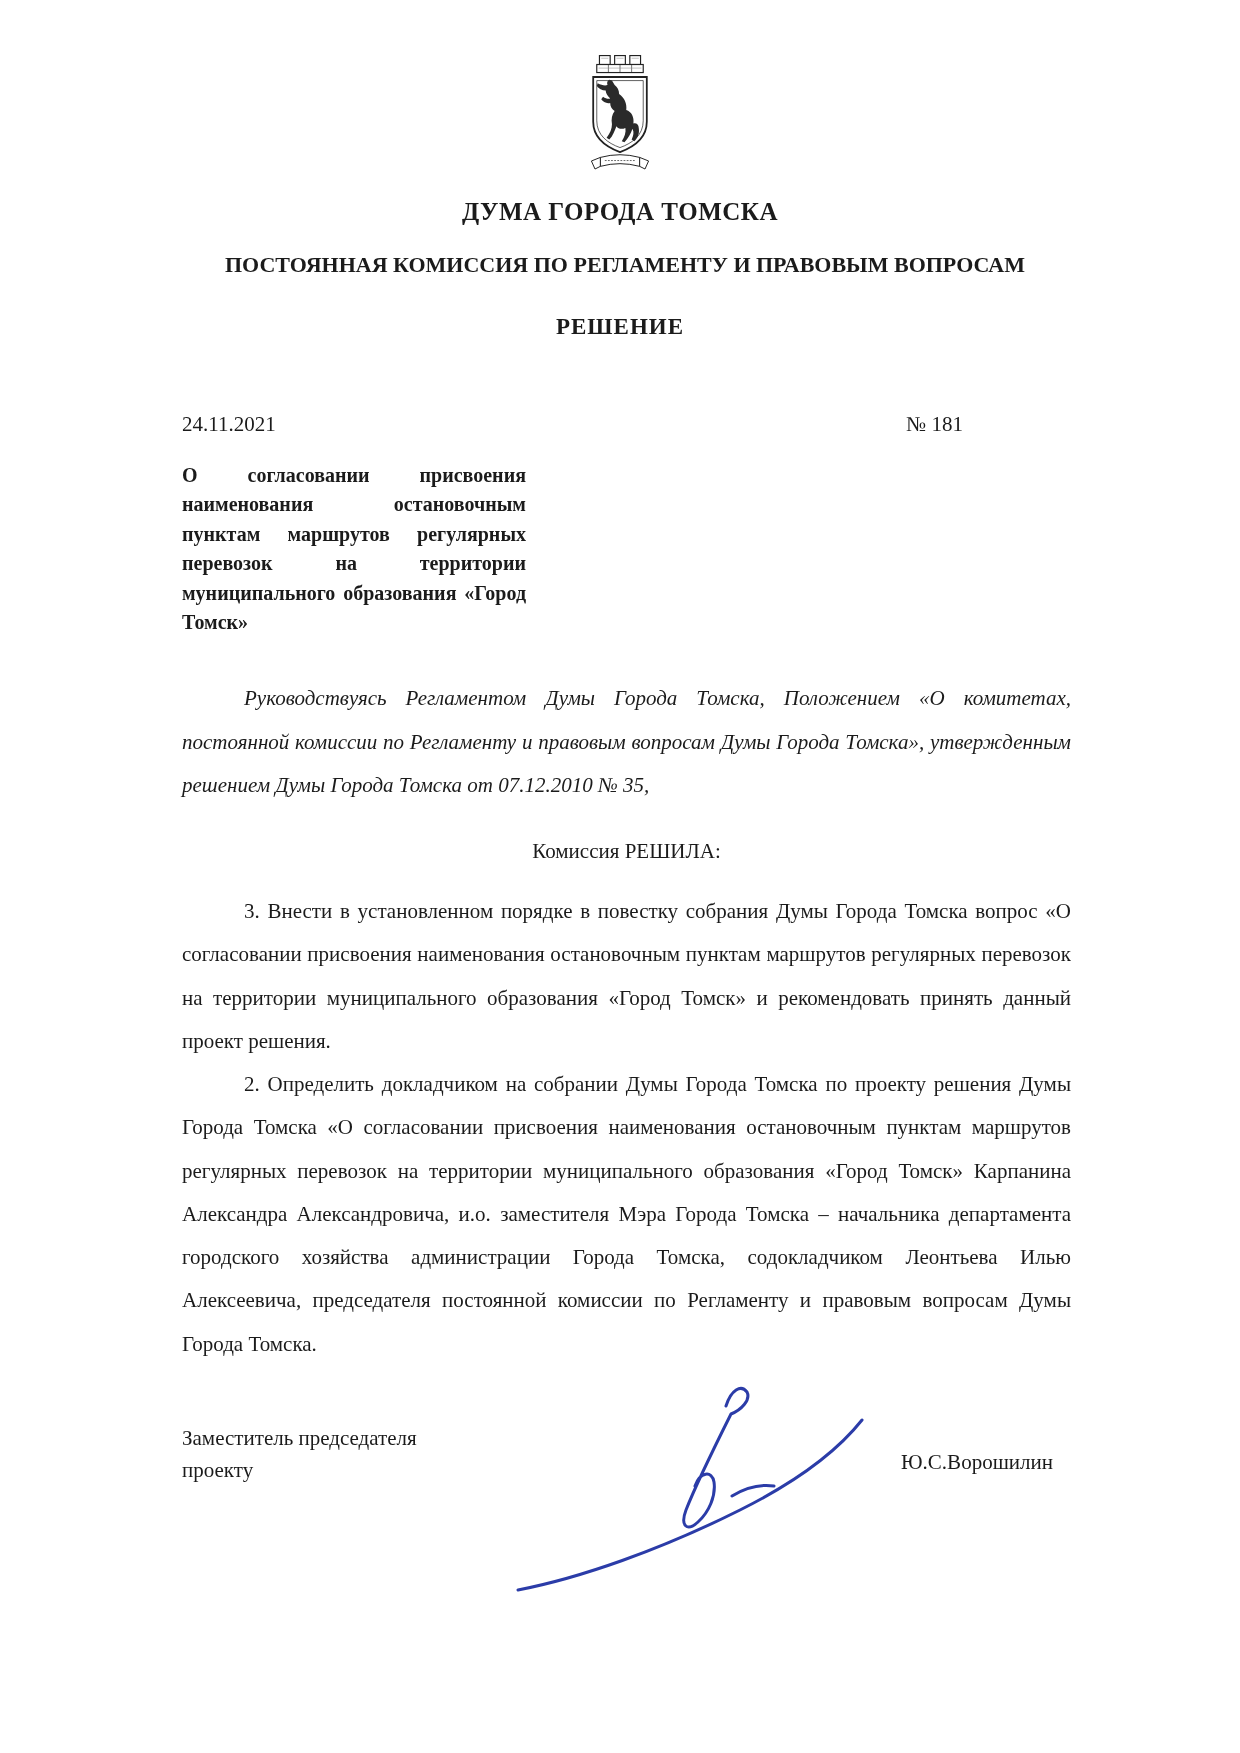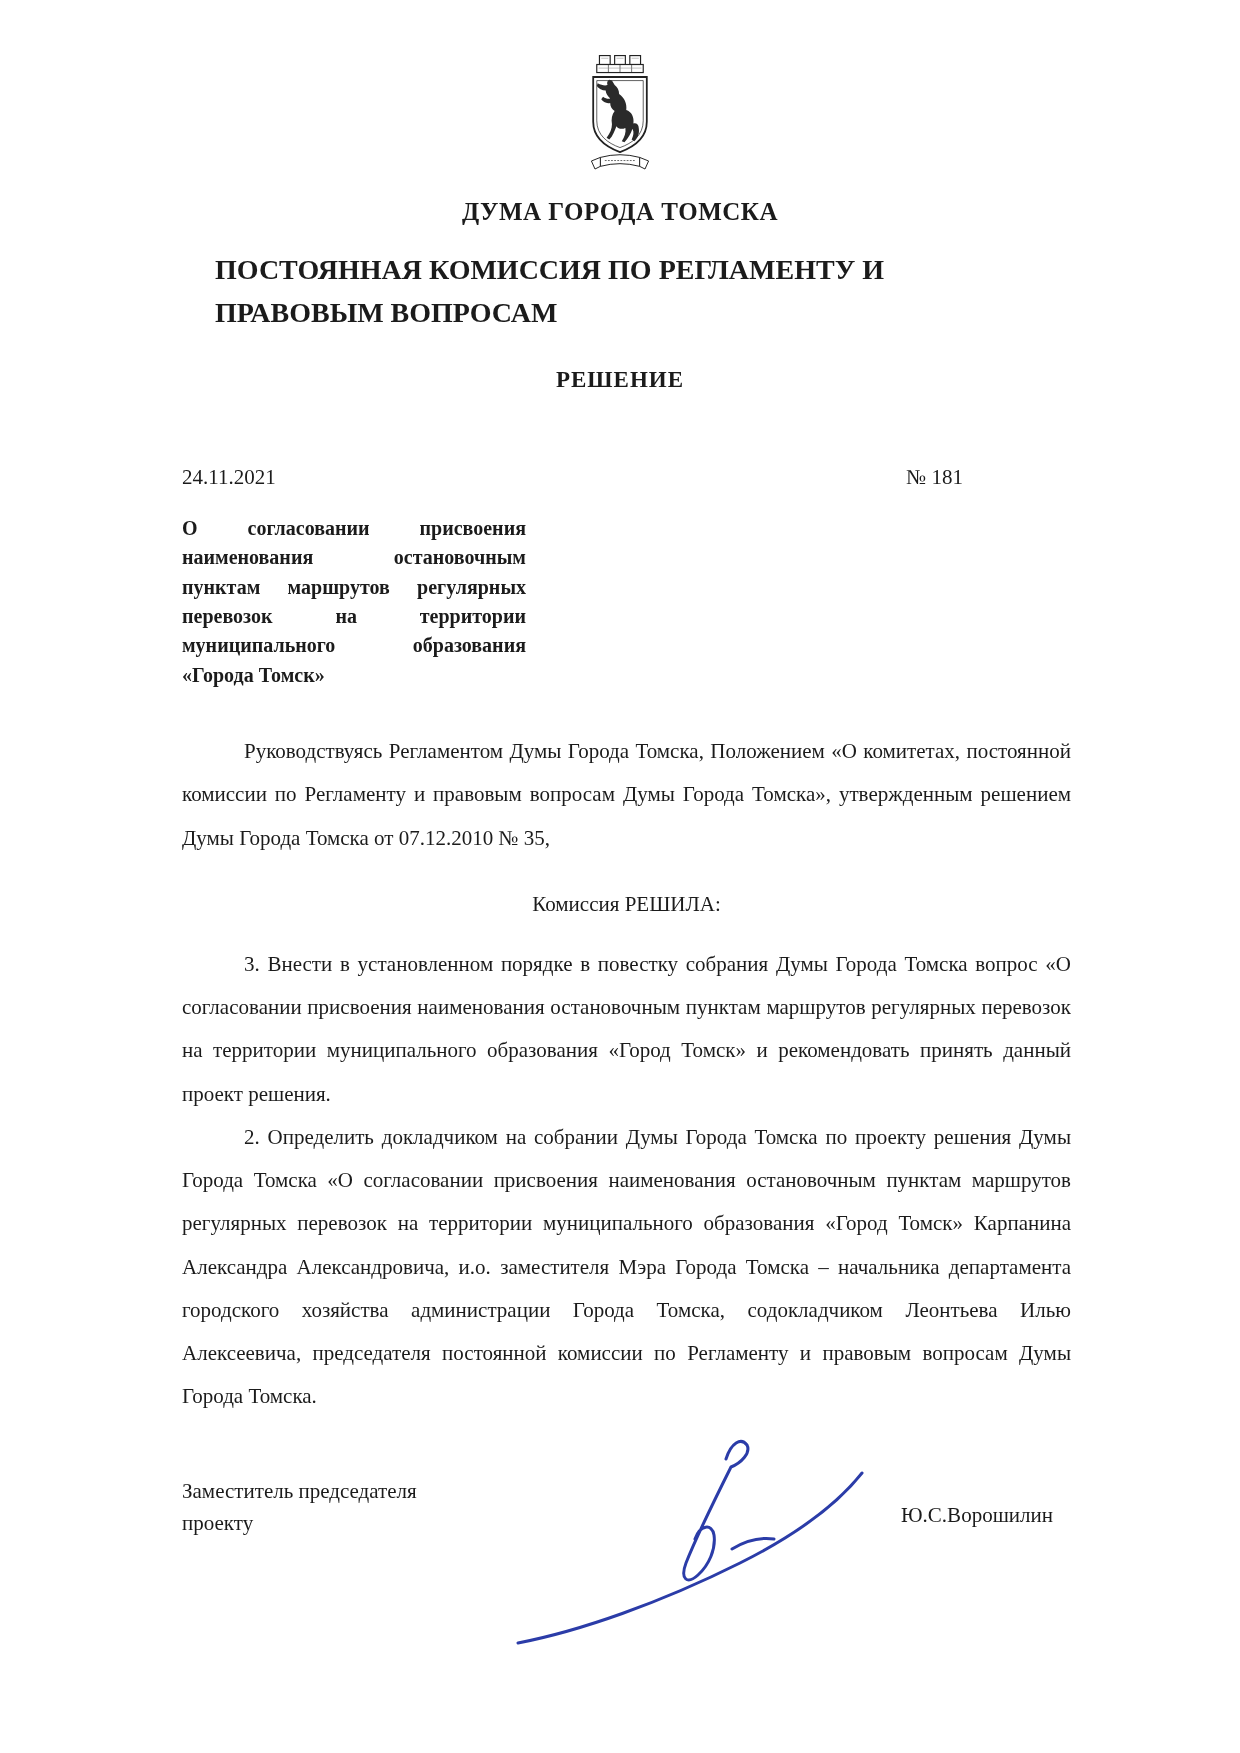--- a/index.html
+++ b/index.html
@@ -21,23 +21,23 @@
     height: 134px;
   }
   .org-title {
     text-align: center;
     font-weight: bold;
     font-size: 25px;
     margin-top: 12px;
     letter-spacing: 0.5px;
   }
   .commission-title {
-    text-align: left;
+    text-align: right;
     font-weight: bold;
-    font-size: 28px;
+    font-size: 22px;
     line-height: 1.55;
     margin: 22px auto 4px auto;
     max-width: 810px;
   }
   .doc-type {
     text-align: center;
     font-weight: bold;
     font-size: 23px;
     margin-top: 32px;
     letter-spacing: 1px;
@@ -62,21 +62,21 @@
     line-height: 1.47;
     margin-top: 24px;
   }
   .body-par {
     font-size: 21px;
     line-height: 2.06;
     text-align: justify;
     text-indent: 62px;
     margin: 0;
   }
-  .preamble { margin-top: 40px; }
+  .preamble { margin-top: 40px; font-style: italic; }
   .resolution-heading {
     text-align: center;
     font-size: 21px;
     margin: 32px 0 26px 0;
   }
   .sig-area {
     position: relative;
     margin-top: 56px;
     height: 320px;
     font-size: 21px;
@@ -148,21 +148,21 @@
 
   <div class="doc-type">РЕШЕНИЕ</div>
 
   <div class="content">
 
     <div class="meta-row">
       <span class="doc-date">24.11.2021</span>
       <span class="doc-number">№ 181</span>
     </div>
 
-    <div class="subject">О согласовании присвоения наименования остановочным пунктам маршрутов регулярных перевозок на территории муниципального образования «Города Томск»</div>
+    <div class="subject">О согласовании присвоения наименования остановочным пунктам маршрутов регулярных перевозок на территории муниципального образования «Город Томск»</div>
 
     <p class="body-par preamble">Руководствуясь Регламентом Думы Города Томска, Положением «О комитетах, постоянной комиссии по Регламенту и правовым вопросам Думы Города Томска», утвержденным решением Думы Города Томска от 07.12.2010 № 35,</p>
 
     <div class="resolution-heading">Комиссия РЕШИЛА:</div>
 
     <p class="body-par">3. Внести в установленном порядке в повестку собрания Думы Города Томска вопрос «О согласовании присвоения наименования остановочным пунктам маршрутов регулярных перевозок на территории муниципального образования «Город Томск» и рекомендовать принять данный проект решения.</p>
     <p class="body-par">2. Определить докладчиком на собрании Думы Города Томска по проекту решения Думы Города Томска «О согласовании присвоения наименования остановочным пунктам маршрутов регулярных перевозок на территории муниципального образования «Город Томск» Карпанина Александра Александровича, и.о. заместителя Мэра Города Томска – начальника департамента городского хозяйства администрации Города Томска, содокладчиком Леонтьева Илью Алексеевича, председателя постоянной комиссии по Регламенту и правовым вопросам Думы Города Томска.</p>
 
     <div class="sig-area">
       <div class="signer-title">Заместитель председателя проекту</div>

